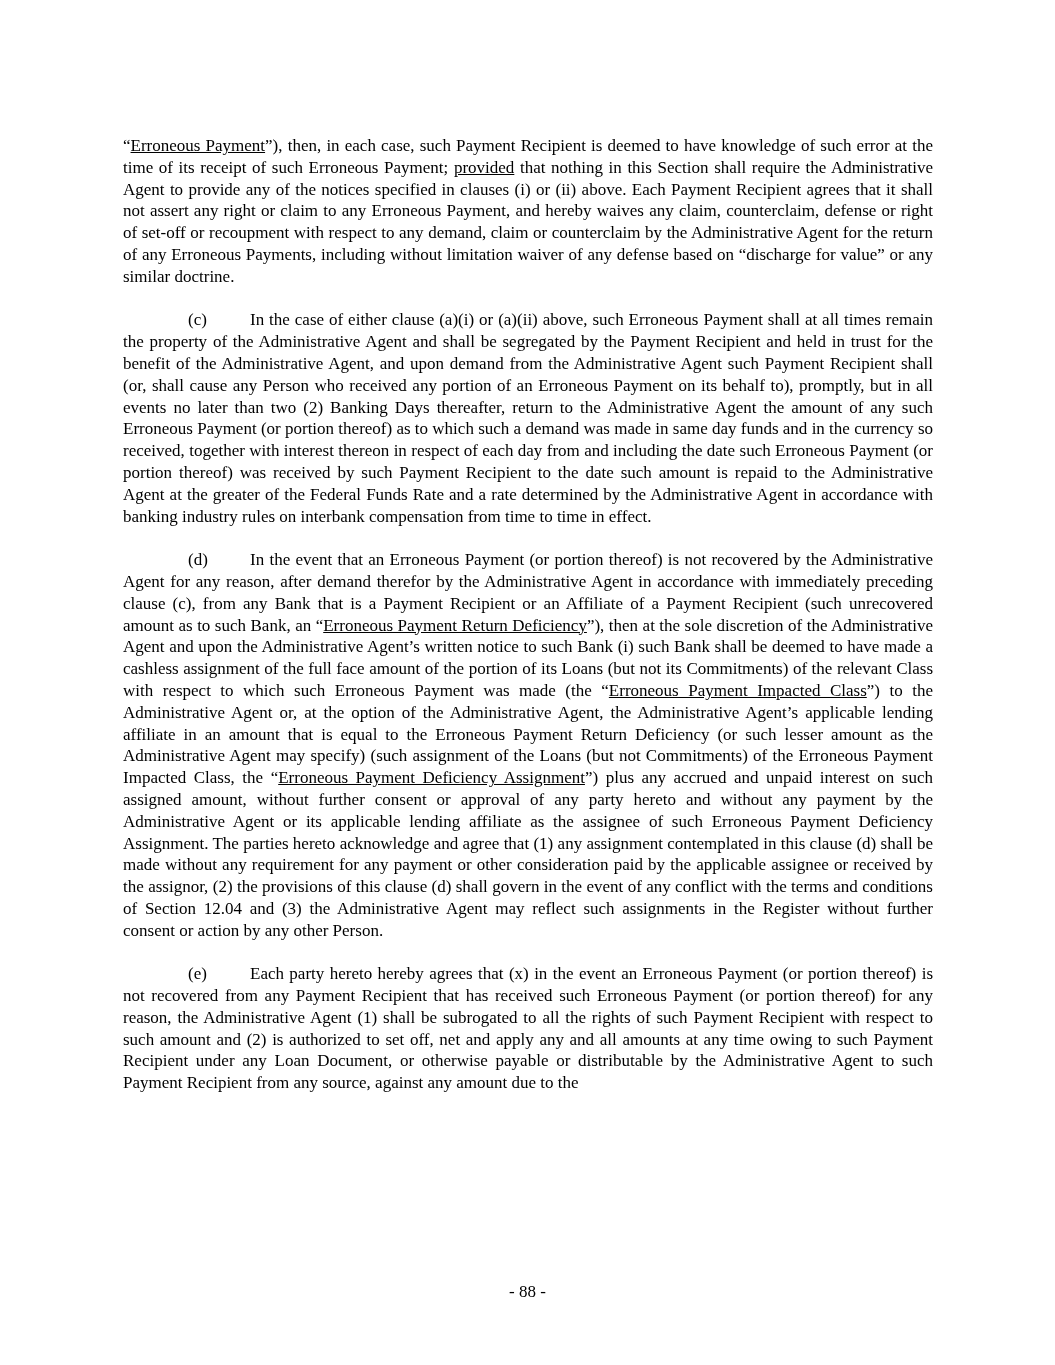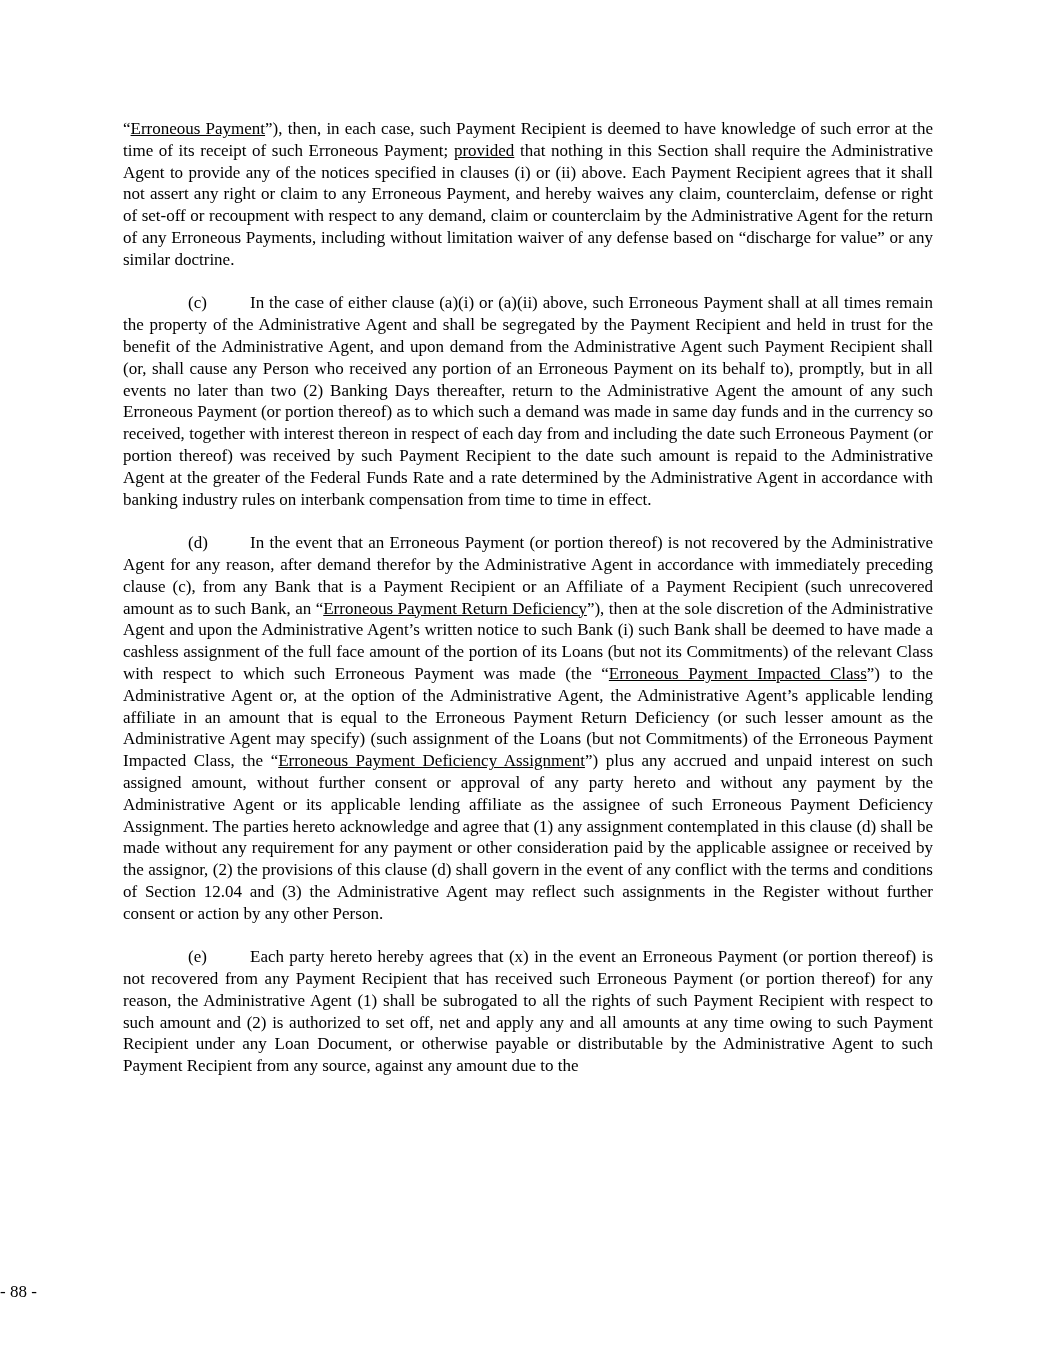--- a/index.html
+++ b/index.html
@@ -23,39 +23,39 @@
     width: 810px;
   }
   .para {
     font-size: 17px;
     line-height: 21.8px;
     text-align: justify;
     margin: 0;
     margin-top: 21.8px;
   }
   .para:first-child {
-    margin-top: 0;
+    margin-top: 17px;
   }
   .para.labeled {
     text-indent: 65px;
   }
   .plabel {
     display: inline-block;
     width: 62px;
     text-indent: 0;
   }
   .uterm {
     text-decoration: underline;
   }
   .footer {
     position: absolute;
     left: 0;
     bottom: 62px;
     width: 100%;
-    text-align: left;
+    text-align: center;
     font-size: 17px;
     line-height: 21.8px;
   }
 </style>
 </head>
 <body>
 
 <div class="page">
   <div class="content">
       <p class="para"><span>“</span><span class="uterm">Erroneous Payment</span><span>”), then, in each case, such Payment Recipient is deemed to have knowledge of such error at the time of its receipt of such Erroneous Payment; </span><span class="uterm">provided</span><span> that nothing in this Section shall require the Administrative Agent to provide any of the notices specified in clauses (i) or (ii) above. Each Payment Recipient agrees that it shall not assert any right or claim to any Erroneous Payment, and hereby waives any claim, counterclaim, defense or right of set-off or recoupment with respect to any demand, claim or counterclaim by the Administrative Agent for the return of any Erroneous Payments, including without limitation waiver of any defense based on “discharge for value” or any similar doctrine.</span></p>

